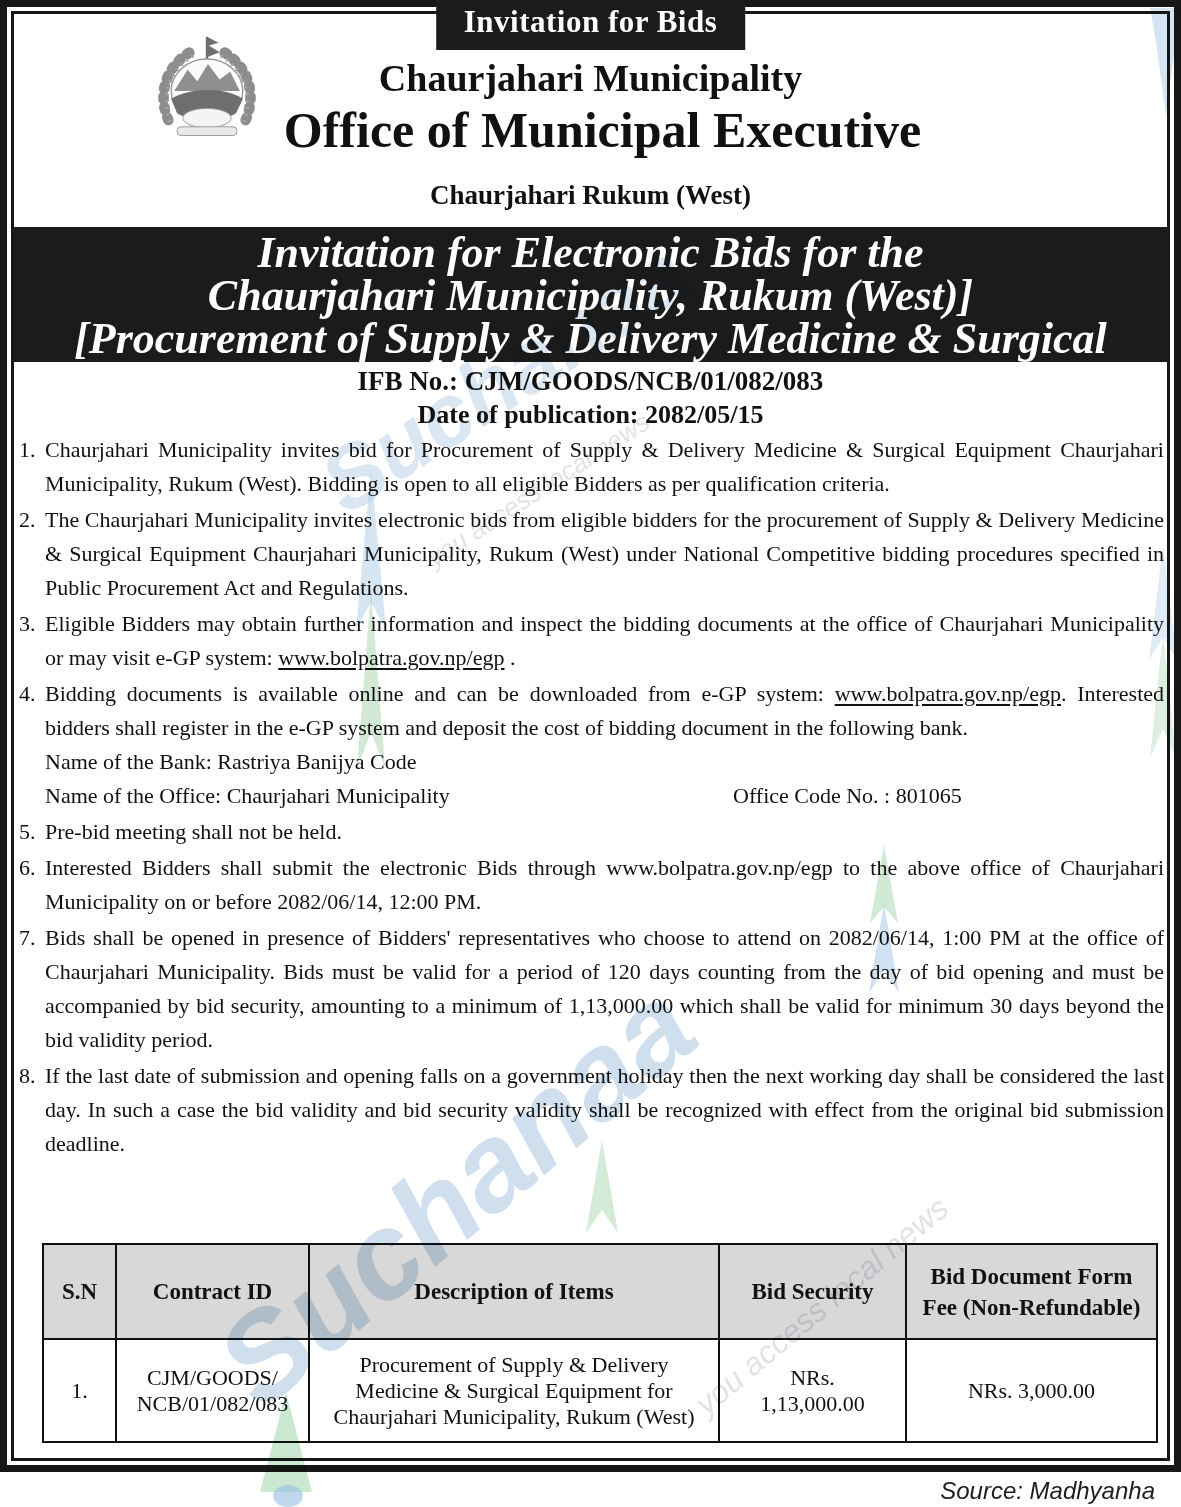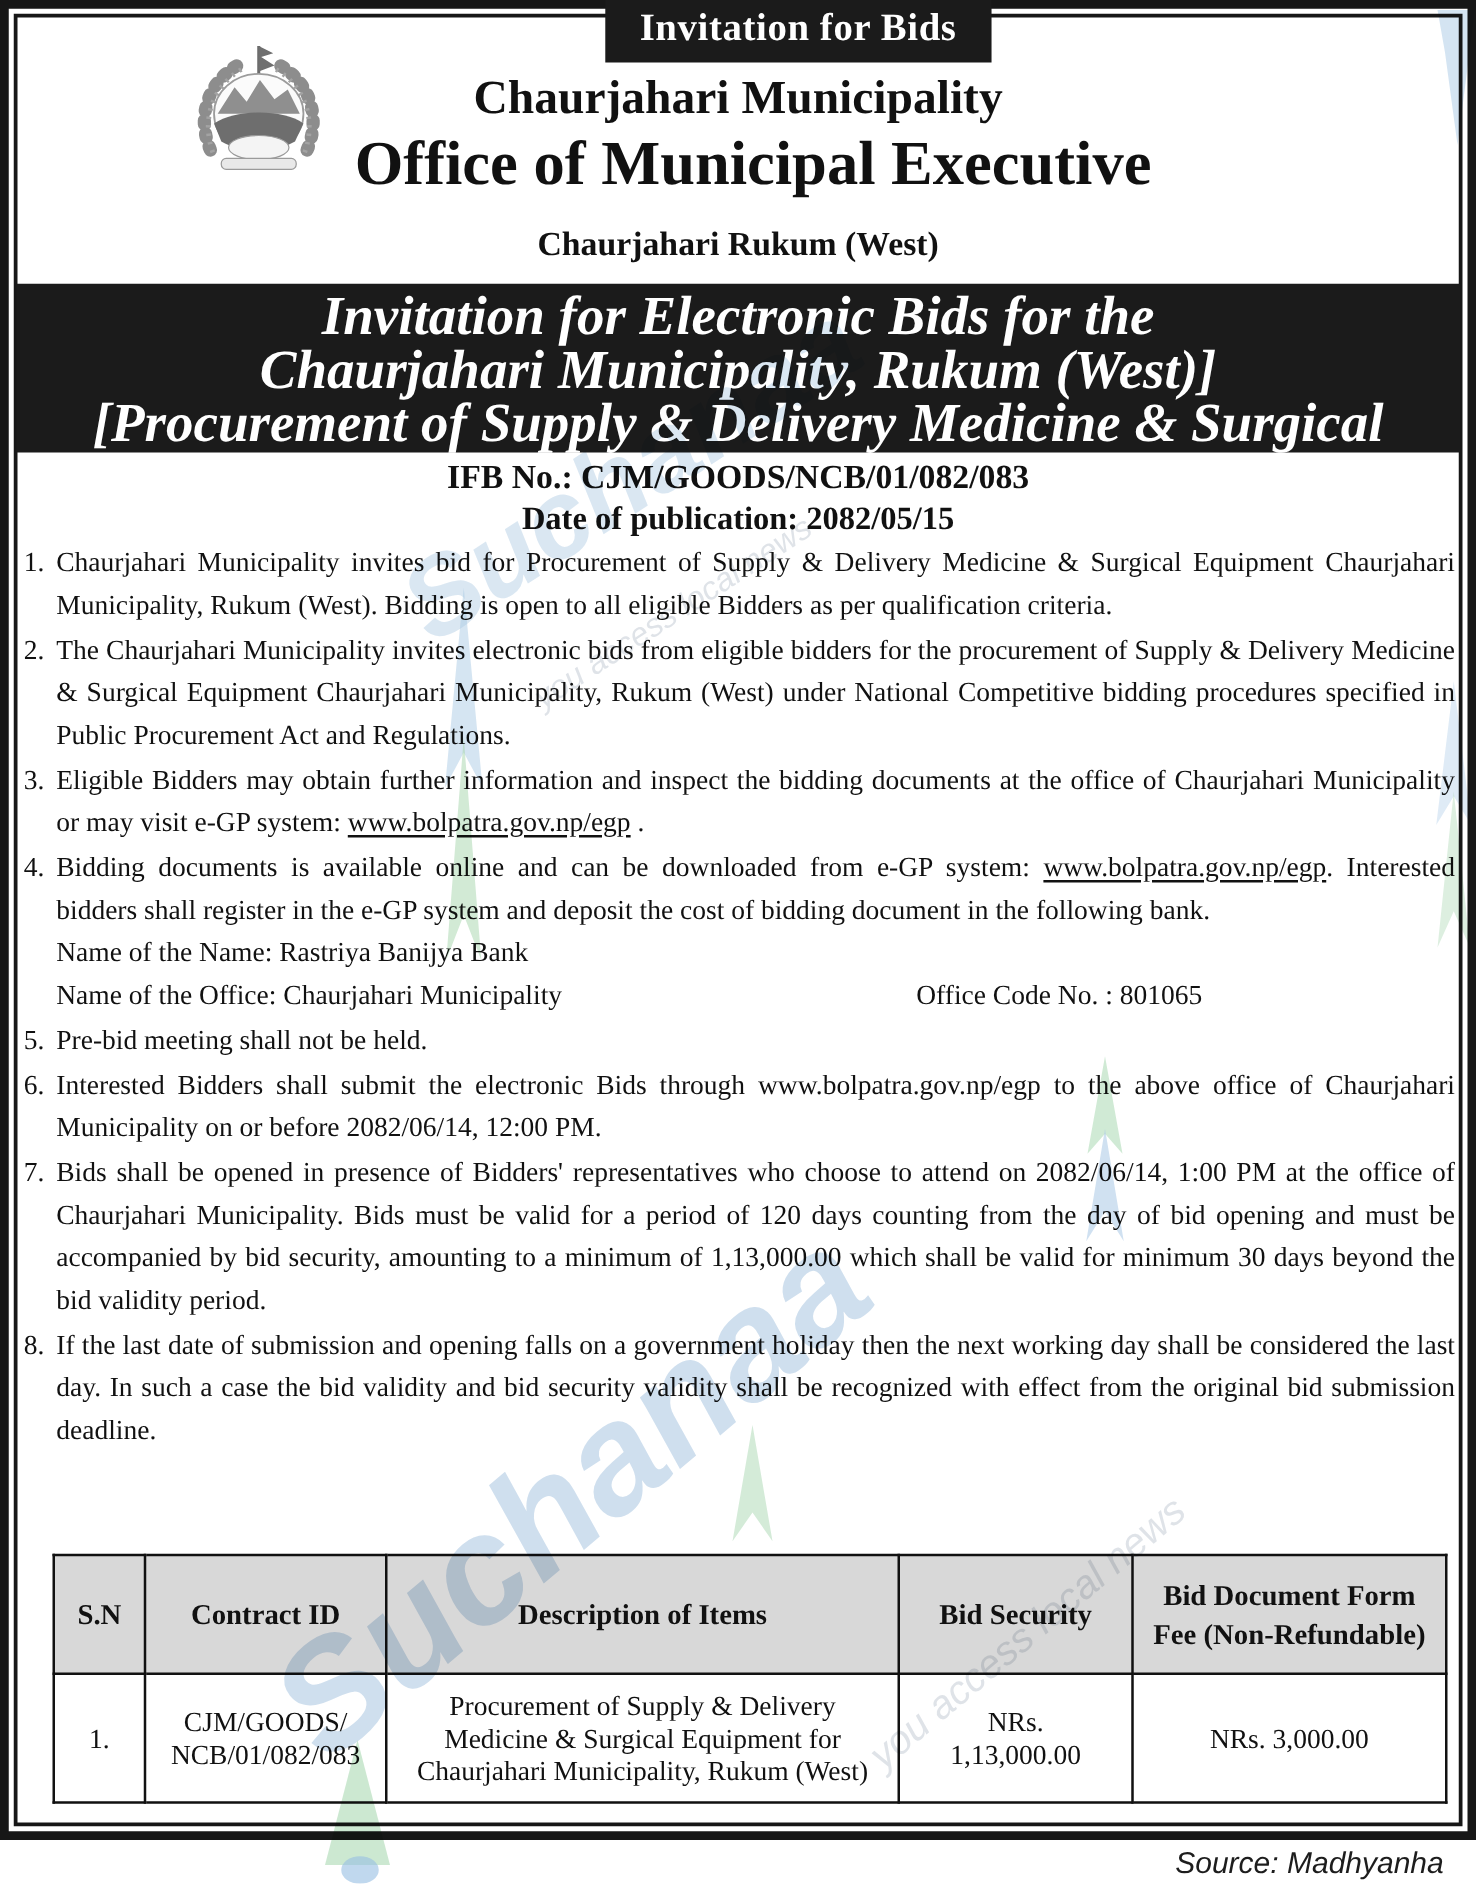--- a/index.html
+++ b/index.html
@@ -14,21 +14,21 @@
     border:7px solid #171717;box-sizing:border-box;z-index:2;
   }
   .frame-inner{
     position:absolute;left:4px;top:4px;right:4px;bottom:4px;
     border:3px solid #171717;
   }
   
   .top-banner{
     position:absolute;top:0;left:50%;transform:translateX(-50%);
     background:#1b1b1b;color:#fff;font-weight:bold;font-size:31px;
-    padding:4px 28px 10px 28px;z-index:6;white-space:nowrap;letter-spacing:.5px;margin-left:48px;
+    padding:4px 28px 10px 28px;z-index:6;white-space:nowrap;letter-spacing:.5px;
   }
   .emblem{position:absolute;left:146px;top:33px;width:122px;height:116px;z-index:5;}
   .title-muni{position:absolute;top:56px;left:0;width:100%;text-align:center;
     font-size:38px;font-weight:bold;z-index:5;}
   .title-office{position:absolute;top:101px;left:0;width:100%;text-align:center;
     font-size:50px;font-weight:bold;z-index:5;padding-left:12px;}
   .title-loc{position:absolute;top:180px;left:0;width:100%;text-align:center;
     font-size:27px;font-weight:bold;z-index:5;}
   
   .notice-banner{
@@ -141,21 +141,21 @@
   <div class="item">
     <span class="item-num">3.</span>
     <div class="item-body"><span>Eligible Bidders may obtain further information and inspect the bidding documents at the office of Chaurjahari Municipality or may visit e-GP system: </span><a class="doc-link">www.bolpatra.gov.np/egp</a><span> .</span></div>
   </div>
 
   <div class="item">
     <span class="item-num">4.</span>
     <div class="item-body">
       <span>Bidding documents is available online and can be downloaded from e-GP system: </span><a class="doc-link">www.bolpatra.gov.np/egp</a><span>. Interested bidders shall register in the e-GP system and deposit the cost of bidding document in the following bank.</span>
       <div class="bank-line">
-        <span>Name of the Name: Rastriya Banijya Bank</span>
+        <span>Name of the Bank: Rastriya Banijya Code</span>
       </div>
       <div class="bank-line">
         <span>Name of the Office: Chaurjahari Municipality</span>
         <span class="bank-right">Office Code No. : 801065</span>
       </div>
     </div>
   </div>
 
   <div class="item">
     <span class="item-num">5.</span>

